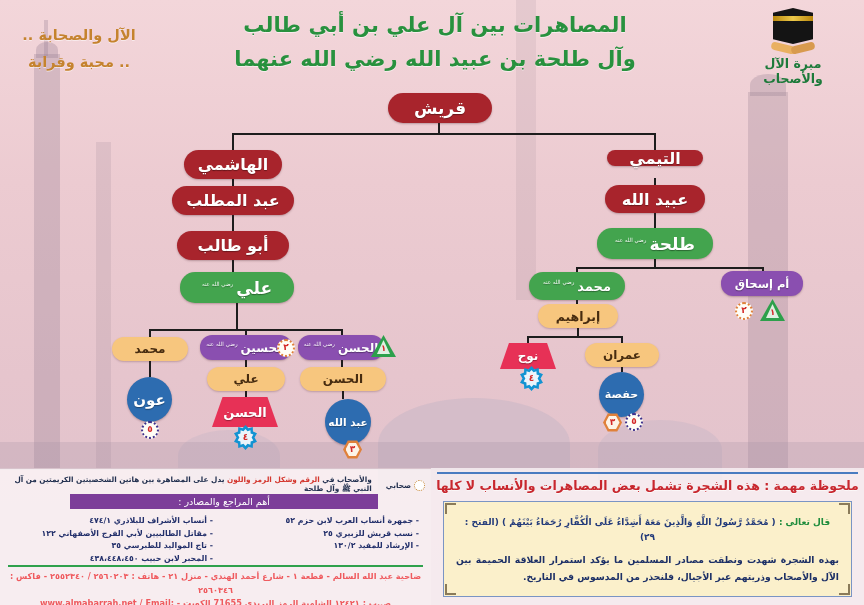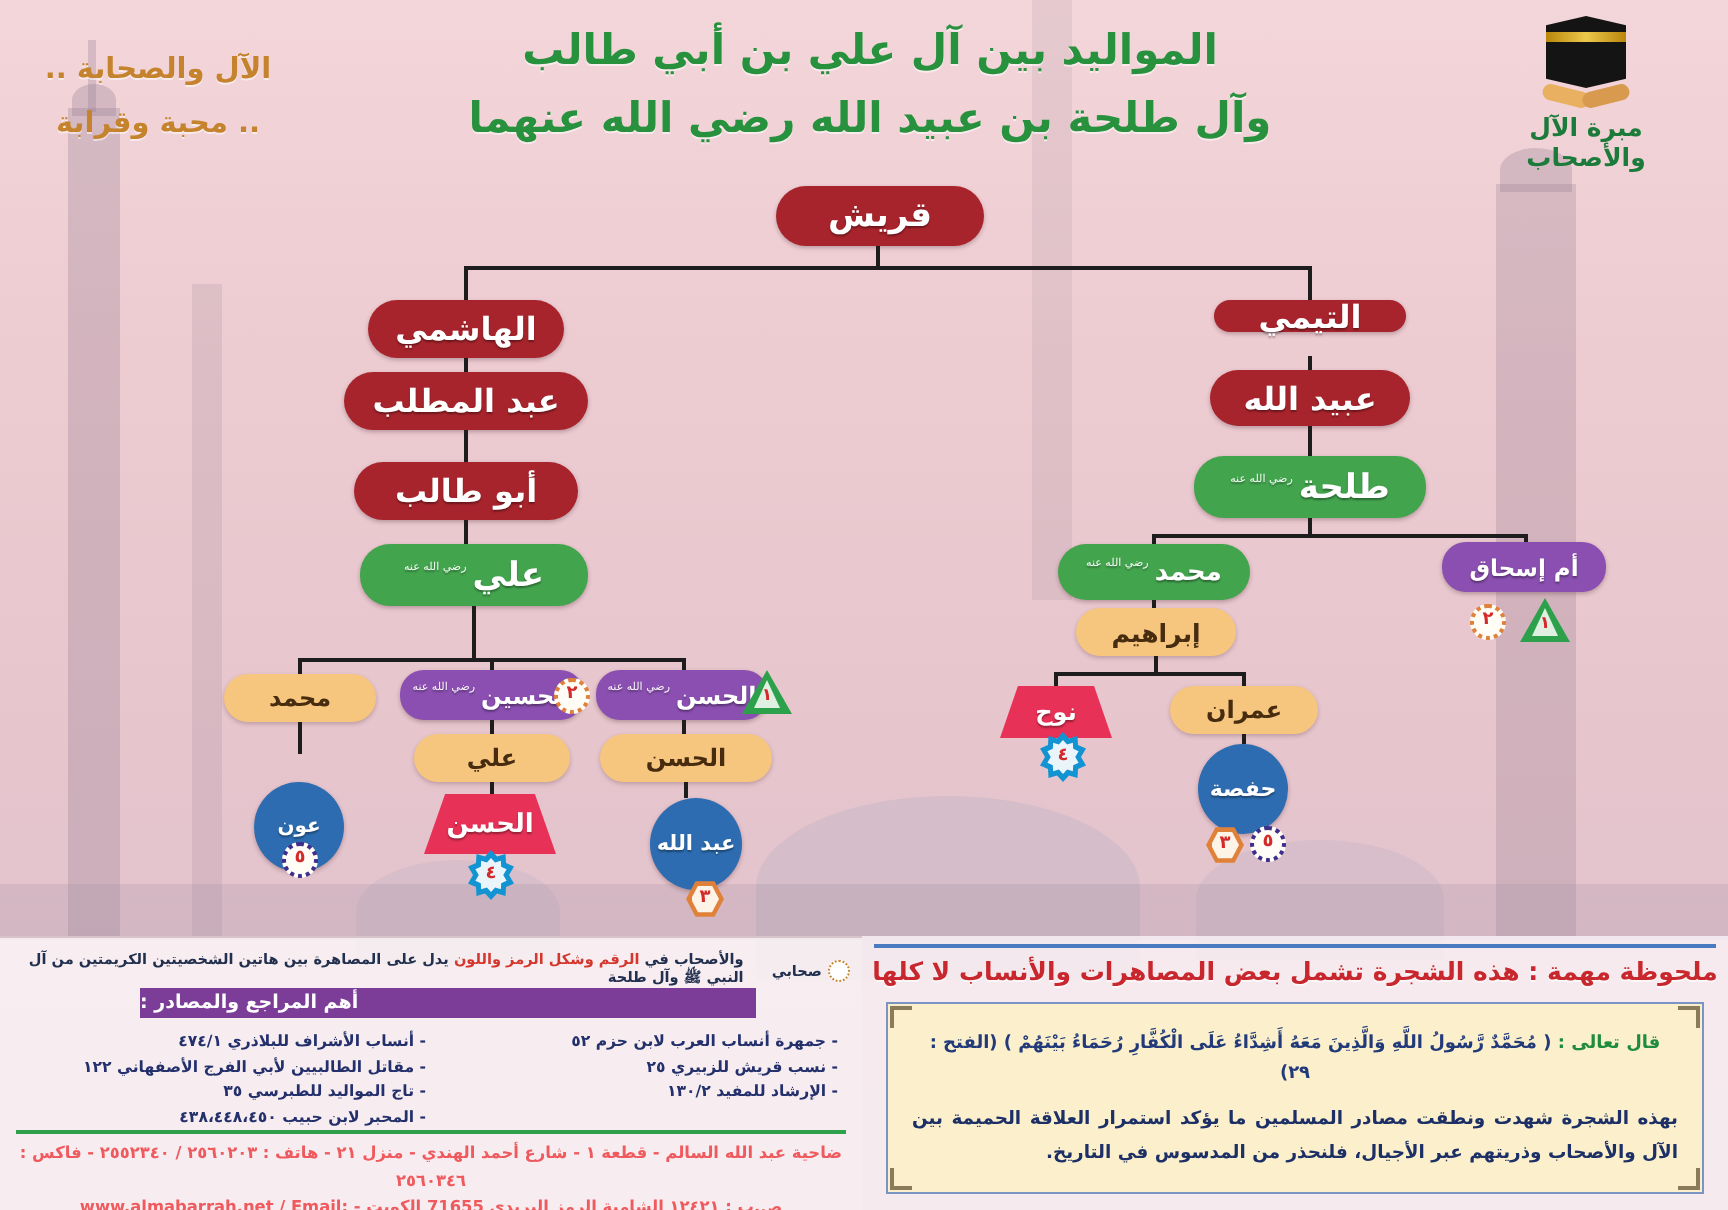--- a/index.html
+++ b/index.html
@@ -59,21 +59,21 @@
   .f-left{position:absolute;left:0;top:468px;width:431px;height:137px;z-index:3;
     background:rgba(252,248,249,.8);border-top:1px solid #d8c3cc;}
   .f-right{position:absolute;left:431px;top:468px;width:433px;height:137px;z-index:3;
     background:rgba(251,245,247,.78);}
   .legend{position:absolute;top:6px;left:6px;right:6px;display:flex;align-items:center;gap:14px;
     font-size:7.3px;font-weight:bold;color:#22304f;}
   .legend .chip{display:flex;align-items:center;gap:3px;}
   .rosette{width:9px;height:9px;border-radius:50%;border:1.5px dotted #c5832e;background:#fff;display:inline-block;}
   .hl-red{color:#d4372e;}
   .banner{position:absolute;left:70px;top:25px;width:308px;height:15px;background:#7c3d99;color:#fff;
-    font-size:9.5px;font-weight:bold;text-align:left;line-height:15px;}
+    font-size:9.5px;font-weight:normal;text-align:center;line-height:15px;}
   .srcs{position:absolute;top:46px;margin:0;padding:0;list-style:none;font-size:7.8px;font-weight:bold;
     color:#23306b;line-height:12.5px;text-align:right;}
   .srcs.a{right:12px;width:200px;}
   .srcs.b{right:218px;width:205px;}
   .green-line{position:absolute;left:8px;right:8px;top:96px;height:2px;background:#2fa14c;}
   .contact{position:absolute;left:4px;right:4px;top:101px;text-align:center;color:#ef5a5e;
     font-weight:bold;font-size:8.2px;line-height:13.5px;}
   .blue-line{position:absolute;top:4px;left:6px;right:6px;height:2px;background:#4a7bc0;}
   .note-head{position:absolute;top:10px;left:0;right:0;text-align:center;color:#c8272e;
     font-weight:bold;font-size:12.5px;text-shadow:0 1px 0 rgba(255,255,255,.6);}
@@ -103,21 +103,21 @@
   <div class="sil" style="left:378px;top:398px;width:192px;height:92px;border-radius:50% 50% 0 0;background:rgba(198,182,198,.5)"></div>
   <div class="sil" style="left:598px;top:420px;width:124px;height:60px;border-radius:50% 50% 0 0;background:rgba(198,182,198,.42)"></div>
   <div class="sil" style="left:178px;top:430px;width:102px;height:52px;border-radius:50% 50% 0 0;background:rgba(198,182,198,.38)"></div>
   <div class="sil" style="left:0;top:442px;width:864px;height:28px;background:rgba(165,142,162,.25)"></div>
 
   <div class="slogan">
     <div>الآل والصحابة ..</div>
     <div>.. محبة وقرابة</div>
   </div>
   <div class="title">
-    <div>المواليد بين آل علي بن أبي طالب</div>
+    <div>المصاهرات بين آل علي بن أبي طالب</div>
     <div>وآل طلحة بن عبيد الله رضي الله عنهما</div>
   </div>
   <div class="logo">
     <div class="kaaba">
       <div class="cube">
           <div class="band"></div>
         </div>
       <div class="hands">
           <i class="hand h1"></i>
           <i class="hand h2"></i>
@@ -187,21 +187,21 @@
       <span>محمد</span>
     </div>
   <div class="node pur" style="left:200px;top:335px;width:92px;height:25px">
       <span>الحسين</span>
       <span class="radi">رضي الله عنه</span>
     </div>
   <div class="node pur" style="left:298px;top:335px;width:86px;height:25px">
       <span>الحسن</span>
       <span class="radi">رضي الله عنه</span>
     </div>
-  <div class="node circ" style="left:127px;top:391px;width:45px;height:45px;font-size:10px">
+  <div class="node circ" style="left:127px;top:377px;width:45px;height:45px;font-size:15px">
       <span>عون</span>
     </div>
   <div class="node org" style="left:207px;top:367px;width:78px;height:24px">
       <span>علي</span>
     </div>
   <div class="node trap" style="left:212px;top:397px;width:66px;height:30px">
       <span>الحسن</span>
     </div>
   <div class="node org" style="left:300px;top:367px;width:86px;height:24px">
       <span>الحسن</span>

